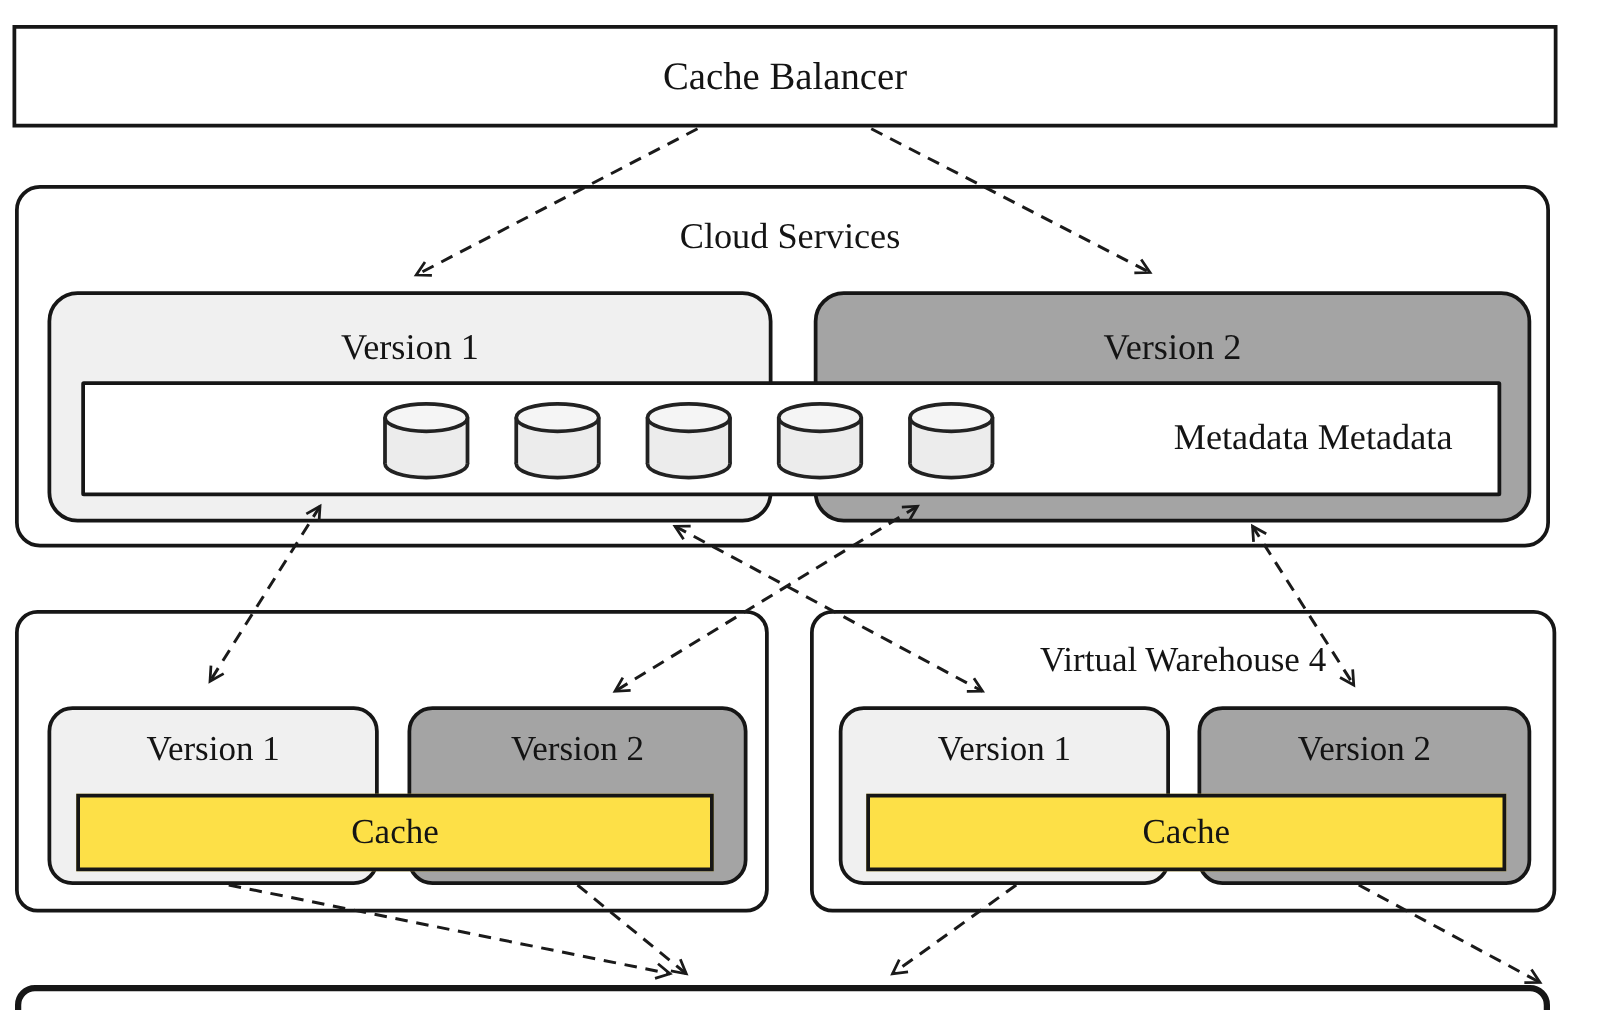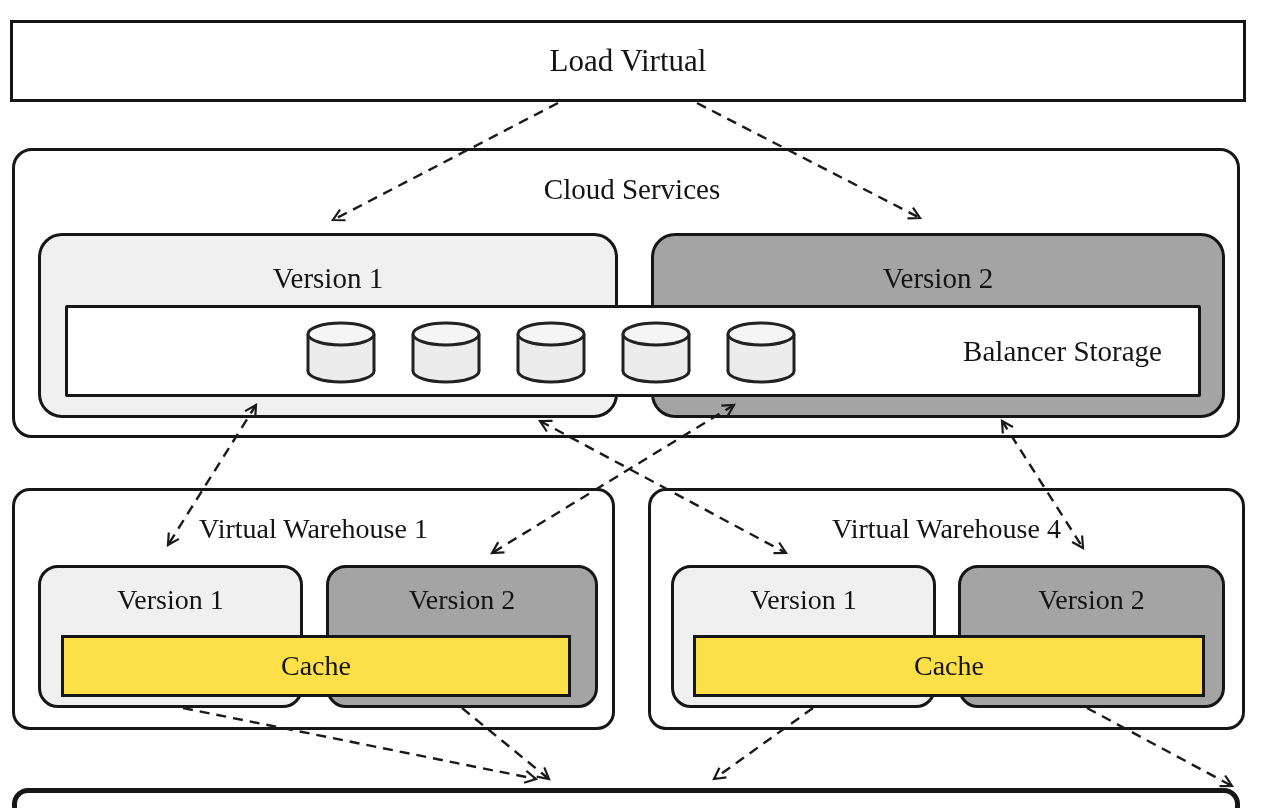--- a/index.html
+++ b/index.html
@@ -51,21 +51,21 @@
   .arrows { position:absolute; left:0; top:0; width:1280px; height:808px;
             z-index:10; pointer-events:none; }
   .dash { stroke: var(--arrow,#1a1a1a); stroke-width:2.4; stroke-dasharray:10 7; fill:none; }
 </style>
 </head>
 <body>
 
 <div class="canvas">
 
   <div class="box lb">
-    <span>Load Virtual</span>
+    <span>Cache Balancer</span>
   </div>
 
   <div class="box cs">
     <div class="cs-title">Cloud Services</div>
 
     <div class="vbox v1 cs-v1">
       <span>Version 1</span>
     </div>
     <div class="vbox v2 cs-v2">
       <span>Version 2</span>
@@ -102,26 +102,25 @@
           <ellipse cx="38" cy="13" rx="33" ry="11" fill="#f5f5f5" stroke="#222222" stroke-width="3"></ellipse>
         </svg>
           <svg class="cyl" width="76" height="64" viewBox="0 0 76 64">
           <ellipse cx="38" cy="50" rx="33" ry="11" fill="#ececec" stroke="#222222" stroke-width="3"></ellipse>
           <rect x="5" y="13" width="66" height="37" fill="#ececec"></rect>
           <line x1="5" y1="13" x2="5" y2="50" stroke="#222222" stroke-width="3"></line>
           <line x1="71" y1="13" x2="71" y2="50" stroke="#222222" stroke-width="3"></line>
           <ellipse cx="38" cy="13" rx="33" ry="11" fill="#f5f5f5" stroke="#222222" stroke-width="3"></ellipse>
         </svg>
       </div>
-      <span class="meta-label">Balancer Storage</span>
+      <span class="meta-label">Metadata Metadata</span>
     </div>
   </div>
 
   <div class="box vw vw1">
-    <div class="vw-title">Virtual Warehouse 1</div>
     <div class="vbox v1 vw-v vw1-v1">
       <span>Version 1</span>
     </div>
     <div class="vbox v2 vw-v vw1-v2">
       <span>Version 2</span>
     </div>
     <div class="cache vw1-cache">
       <span>Cache</span>
     </div>
   </div>

